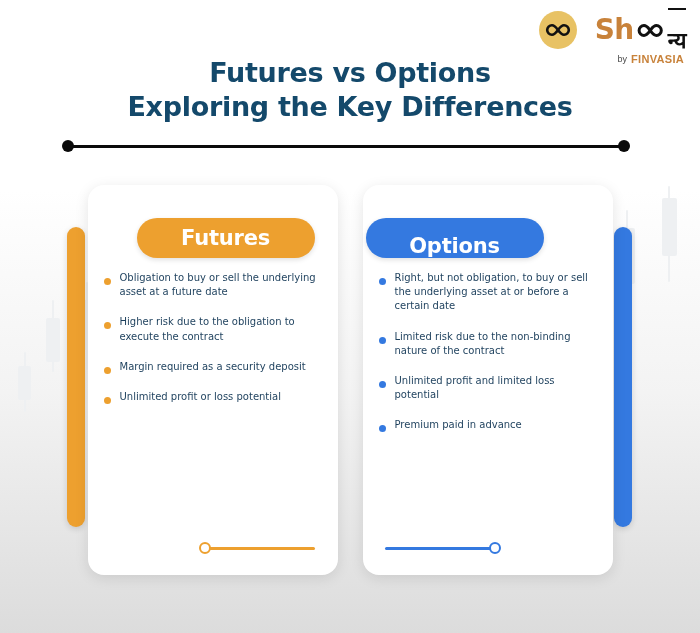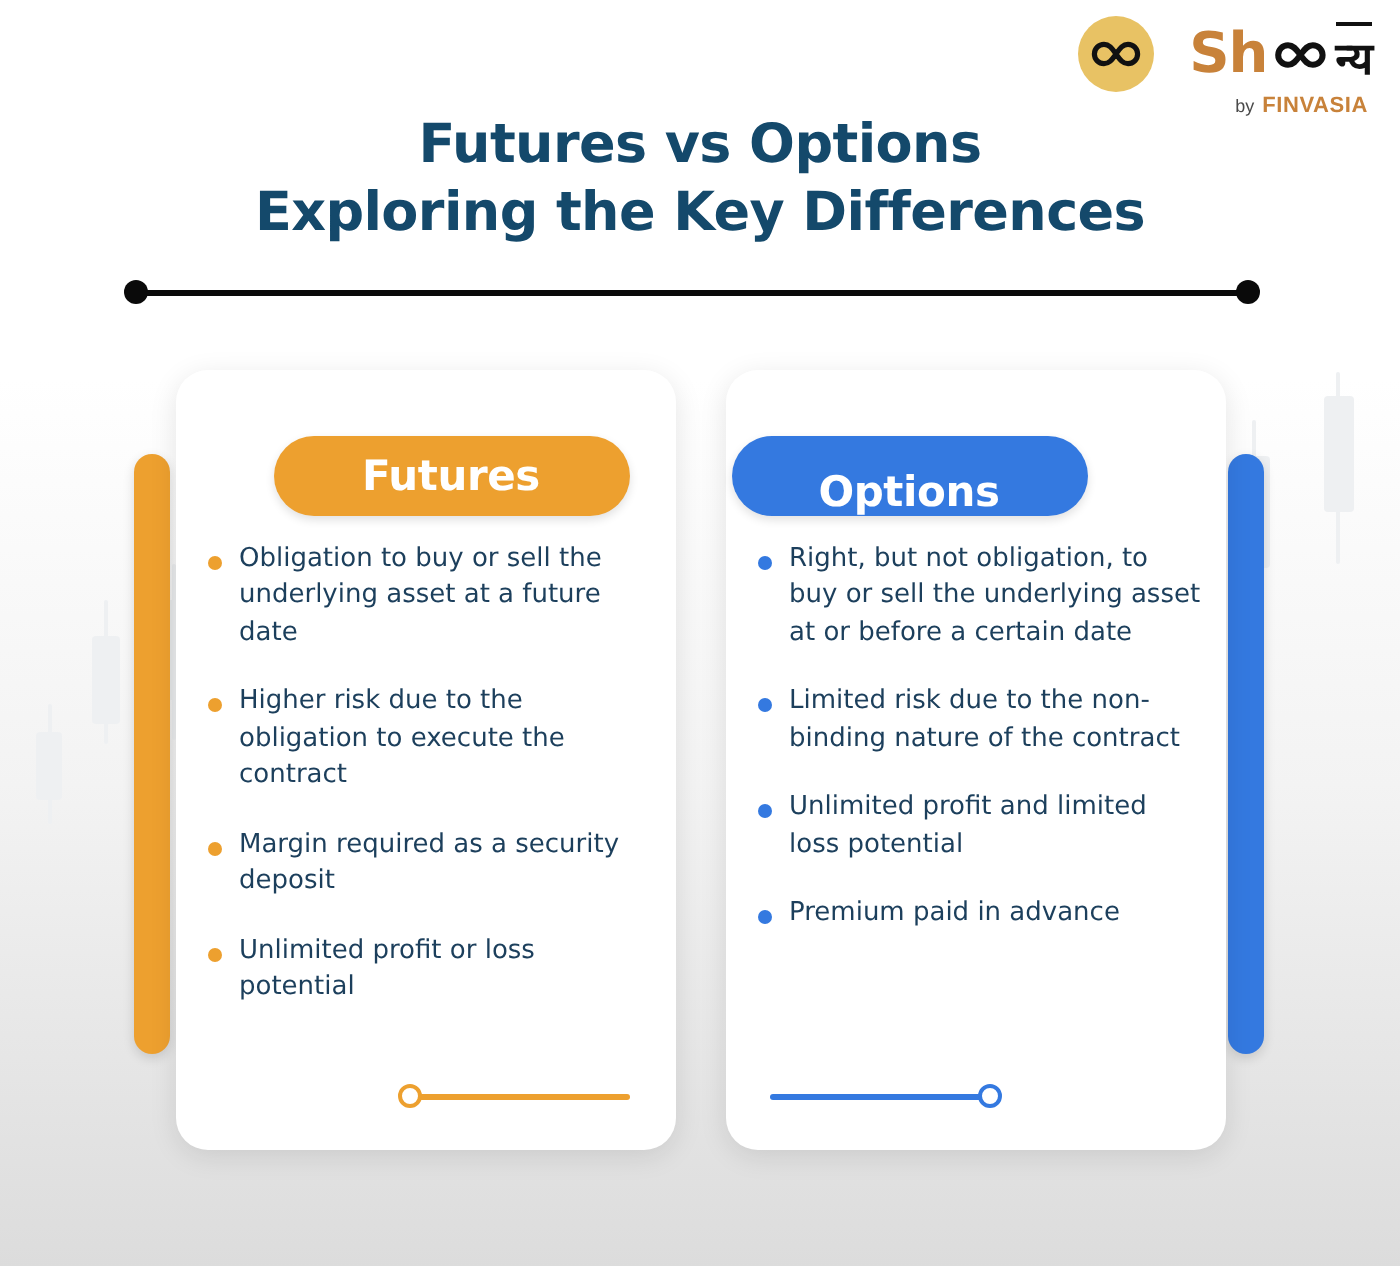--- a/index.html
+++ b/index.html
@@ -81,21 +81,21 @@
   .logo-word .w-inf {
     display: inline-flex;
     align-items: center;
     color: #111111;
     margin: 0 1px;
   }
   .logo-word .w-nya {
     color: #111111;
     font-size: 22px;
     border-top: 2px solid #111111;
-    padding-top: 6px;
+    padding-top: 19px;
     line-height: 1.05;
   }
   .logo-sub {
     display: flex;
     align-items: center;
     gap: 4px;
     margin-top: 1px;
     margin-right: 2px;
   }
   .logo-sub .by {
@@ -244,21 +244,21 @@
     width: 7px;
     height: 7px;
     border-radius: 50%;
     margin-top: 7px;
     margin-right: 9px;
   }
   .card-futures .bullet-dot { background: #eda02f; }
   .card-options .bullet-dot { background: #3479e0; }
   .bullet-text {
     font-family: "DejaVu Sans", sans-serif;
-    font-size: 13px;
+    font-size: 10px;
     font-weight: 500;
     line-height: 1.42;
     color: #1c3f5c;
   }
 
   
   .slider {
     position: absolute;
     bottom: 20px;
     left: 0;

